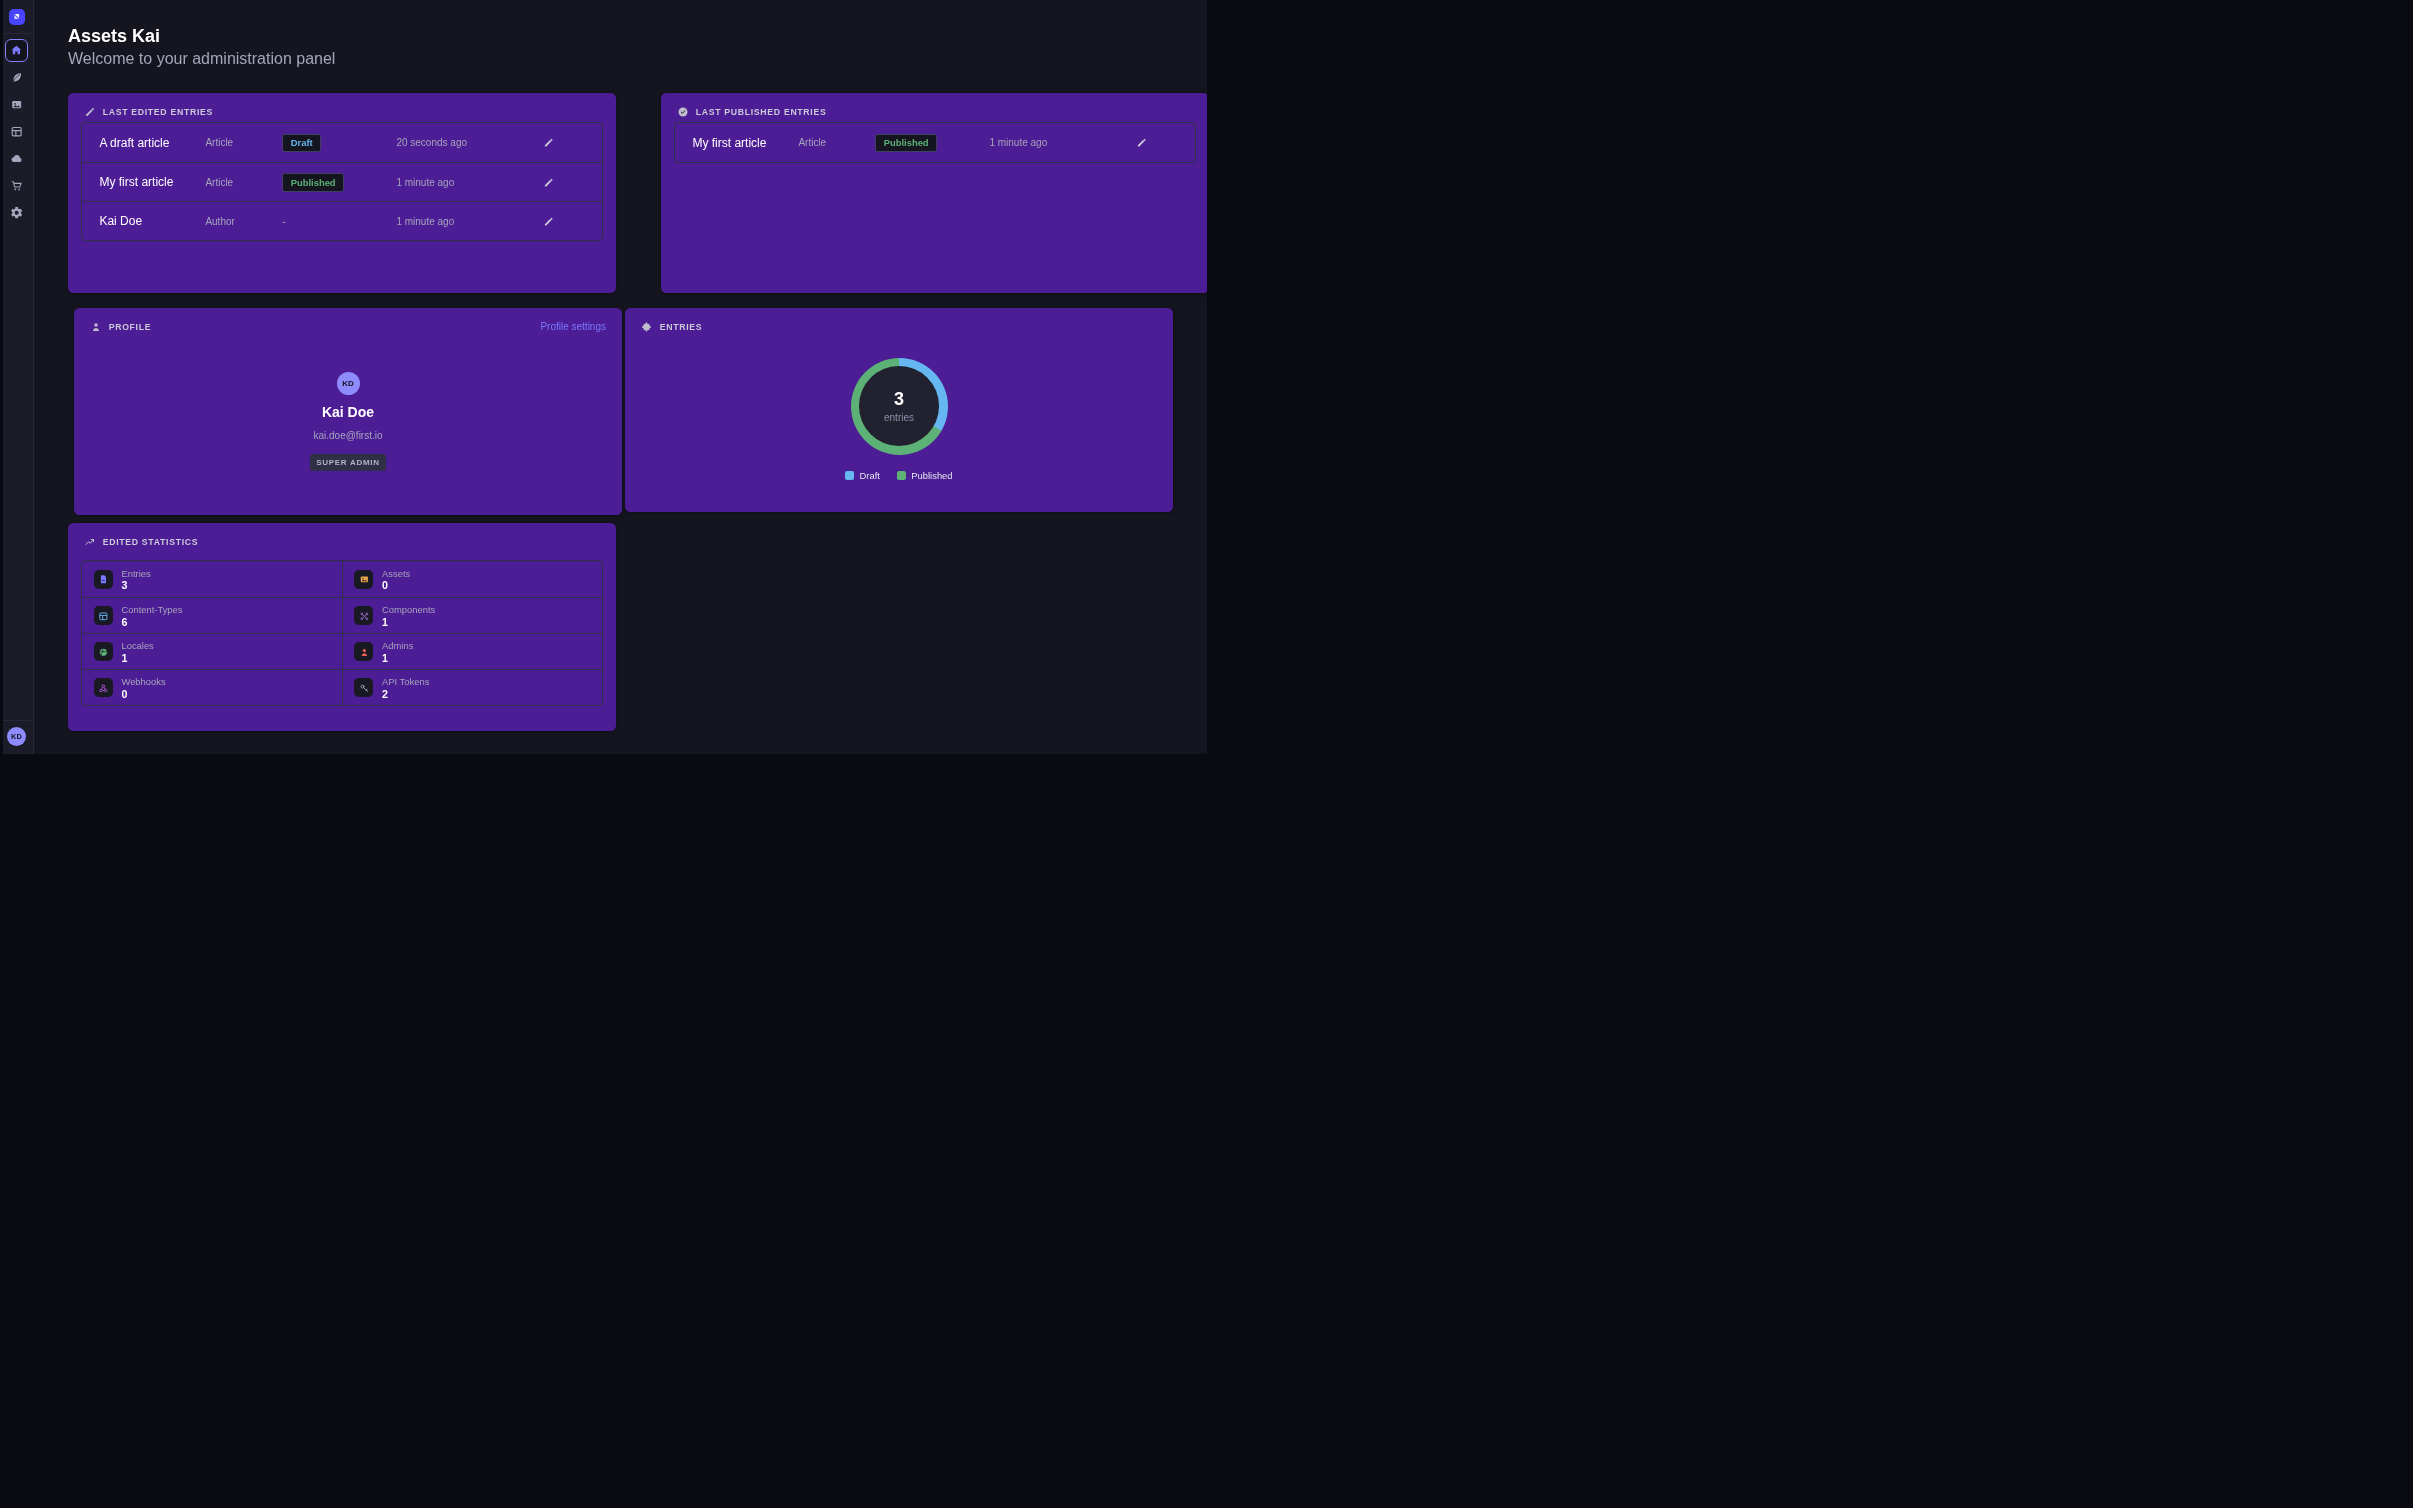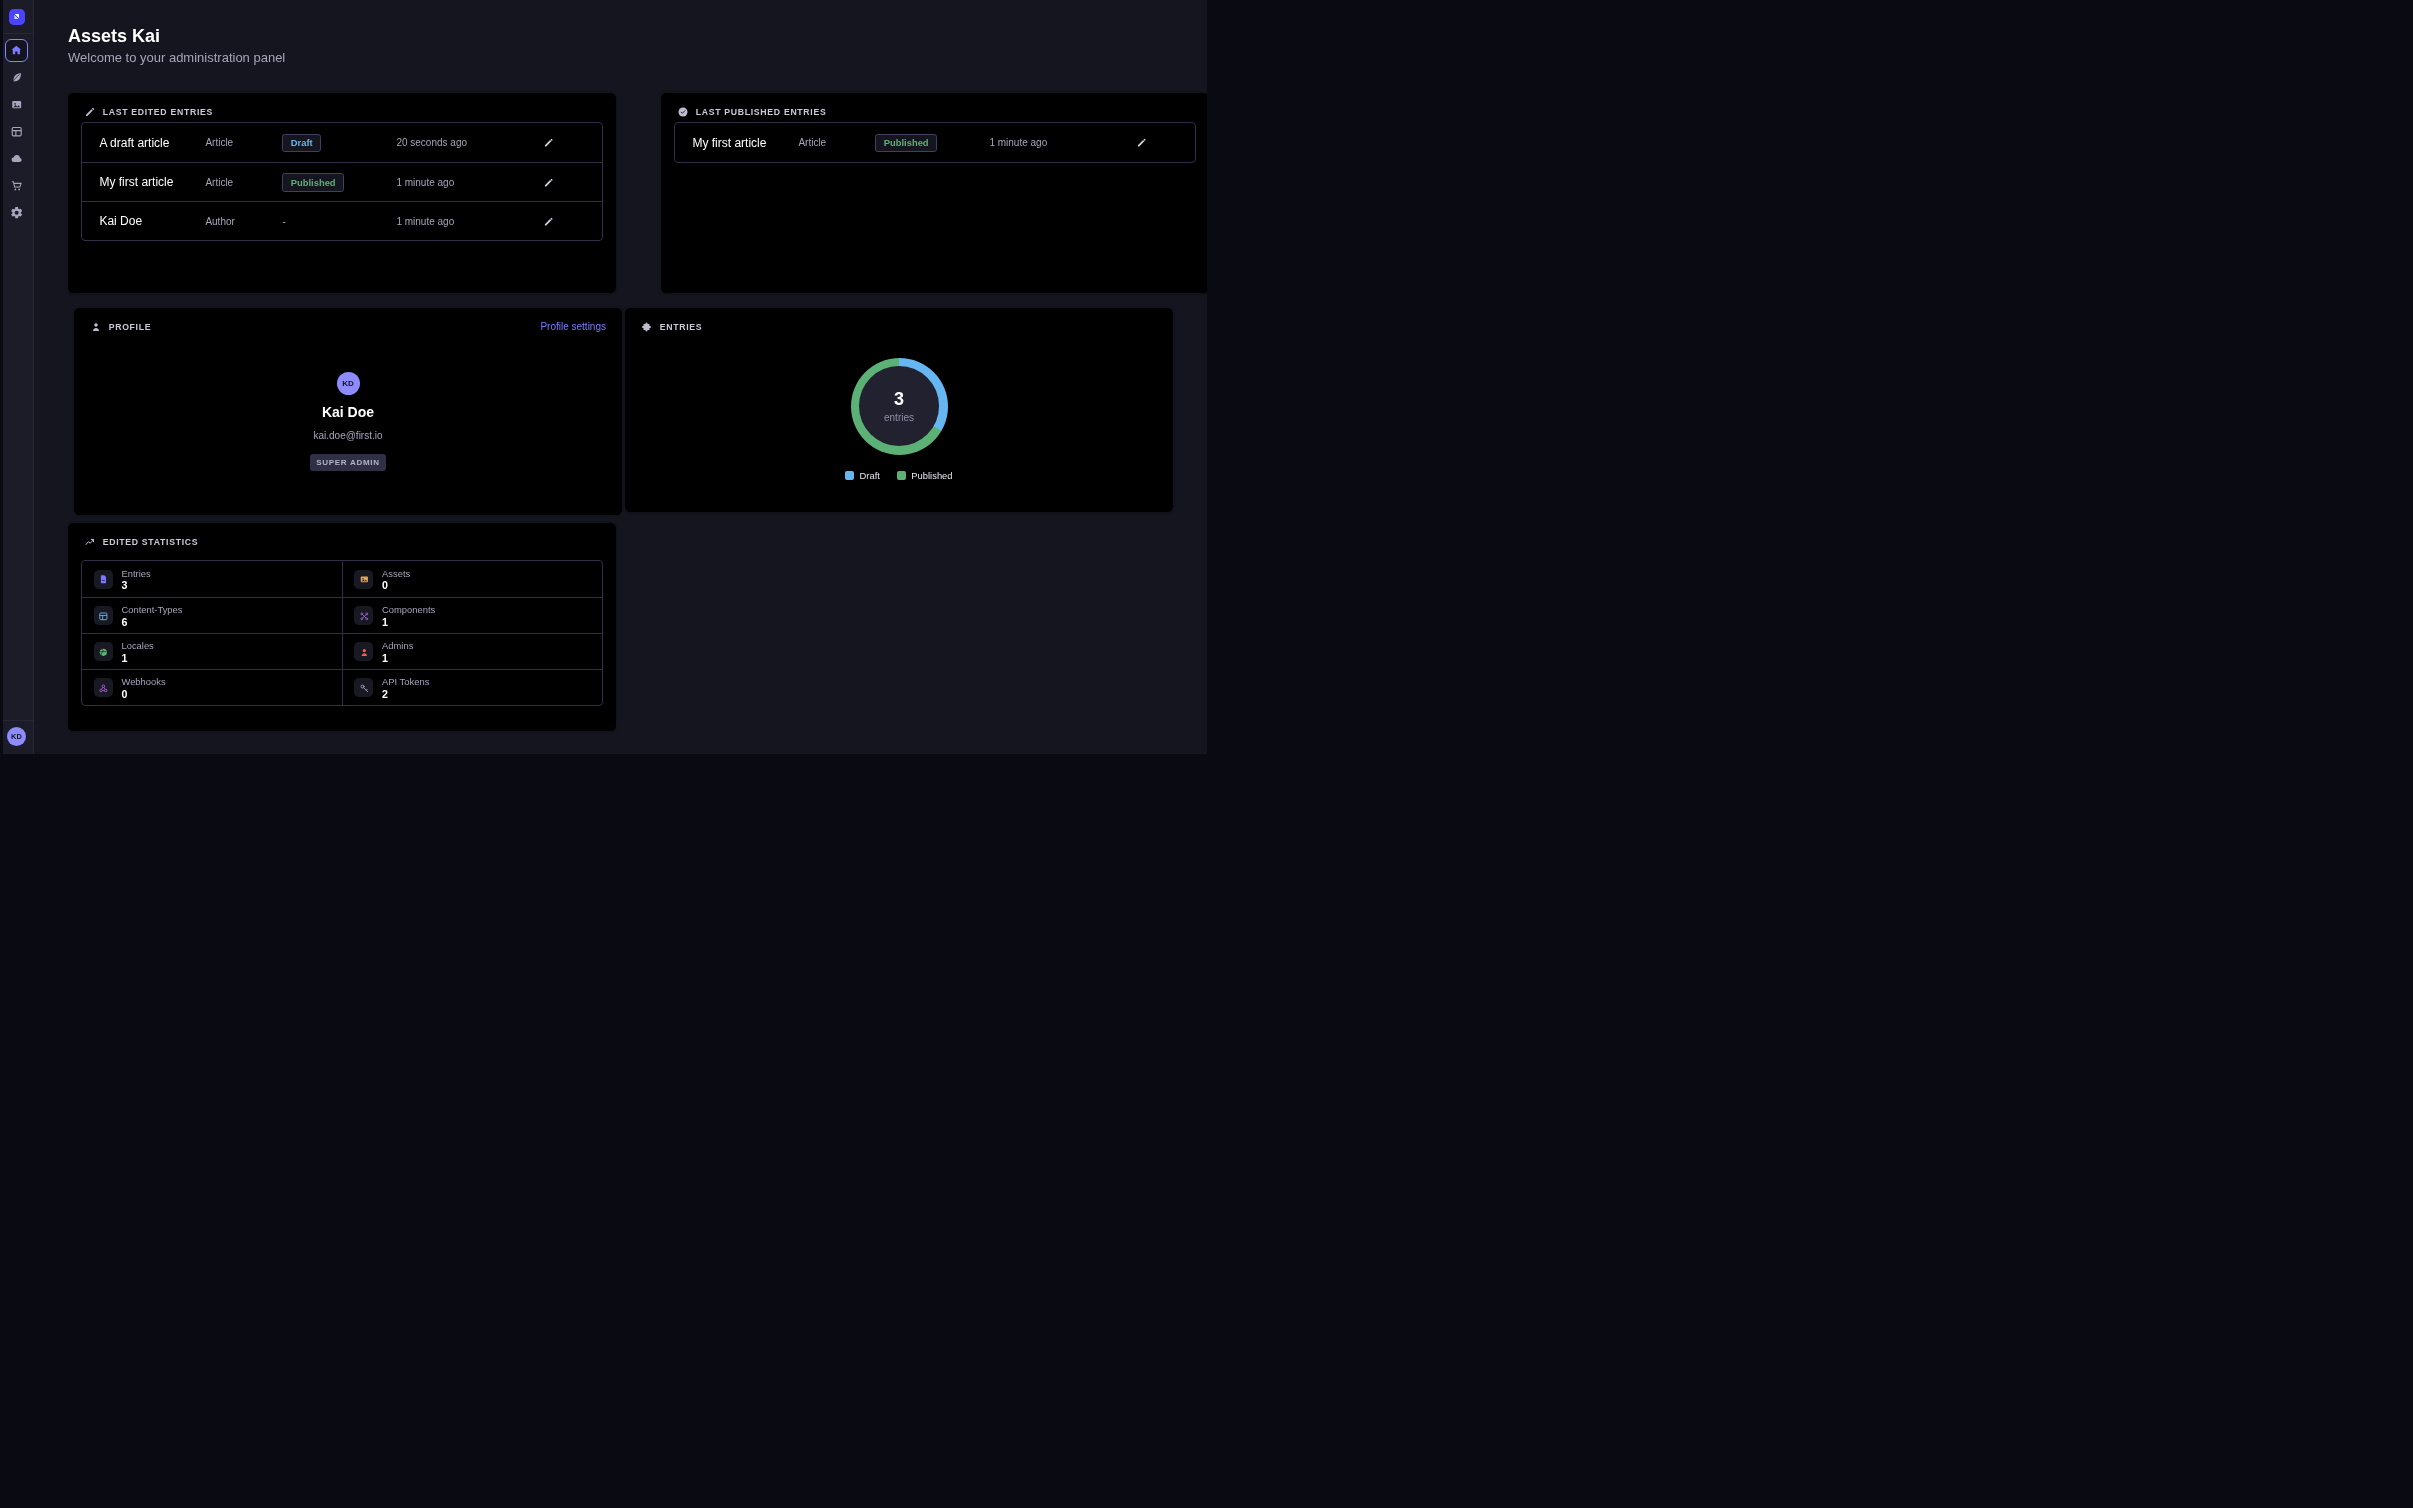--- a/index.html
+++ b/index.html
@@ -37,24 +37,24 @@
   .sidebar-bottom { margin-top:auto; width:100%; display:flex; flex-direction:column; align-items:center; }
   .side-avatar {
     margin-top:6.7px; margin-bottom:8px; width:19px; height:19px; border-radius:50%;
     background:#8E8BFF; color:#15151F; font-size:7.4px; font-weight:700;
     display:flex; align-items:center; justify-content:center; cursor:pointer; letter-spacing:0.2px;
   }
 
   
   .main { position:absolute; left:34px; top:0; right:0; bottom:0; }
   .page-title { position:absolute; left:34px; top:25.5px; color:#FFFFFF; font-size:18px; font-weight:700; }
-  .page-subtitle { position:absolute; left:34px; top:50px; color:#A5A5BA; font-size:13px; }
+  .page-subtitle { position:absolute; left:34px; top:50px; color:#A5A5BA; font-size:16px; }
 
   .card {
-    position:absolute; background:#000000; border-radius:5.4px;
+    position:absolute; background:#4c1d95; border-radius:5.4px;
     box-shadow:0 0.7px 2.7px rgba(0,0,0,.35);
   }
   .card-lastedited   { left:34px;  top:93px; width:548px; height:200px; }
   .card-lastpublished{ left:591px; top:93px; width:548px; height:200px;margin-left:36px; }
   .card-profile      { left:40px;  top:308px; width:548px; height:207px; }
   .card-entries      { left:591px; top:308px; width:548px; height:204px; }
   .card-stats        { left:34px;  top:523px; width:548px; height:208px; }
 
   .card-header {
     display:flex; align-items:center; gap:6.7px; padding:12.7px 16px 0;

